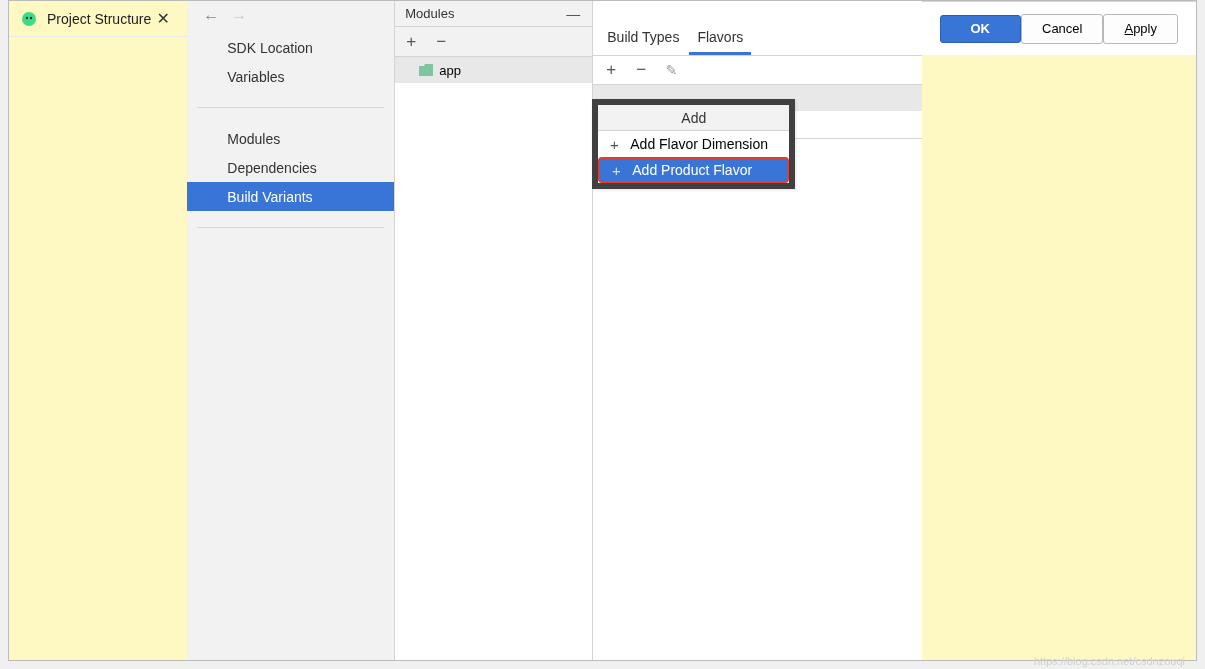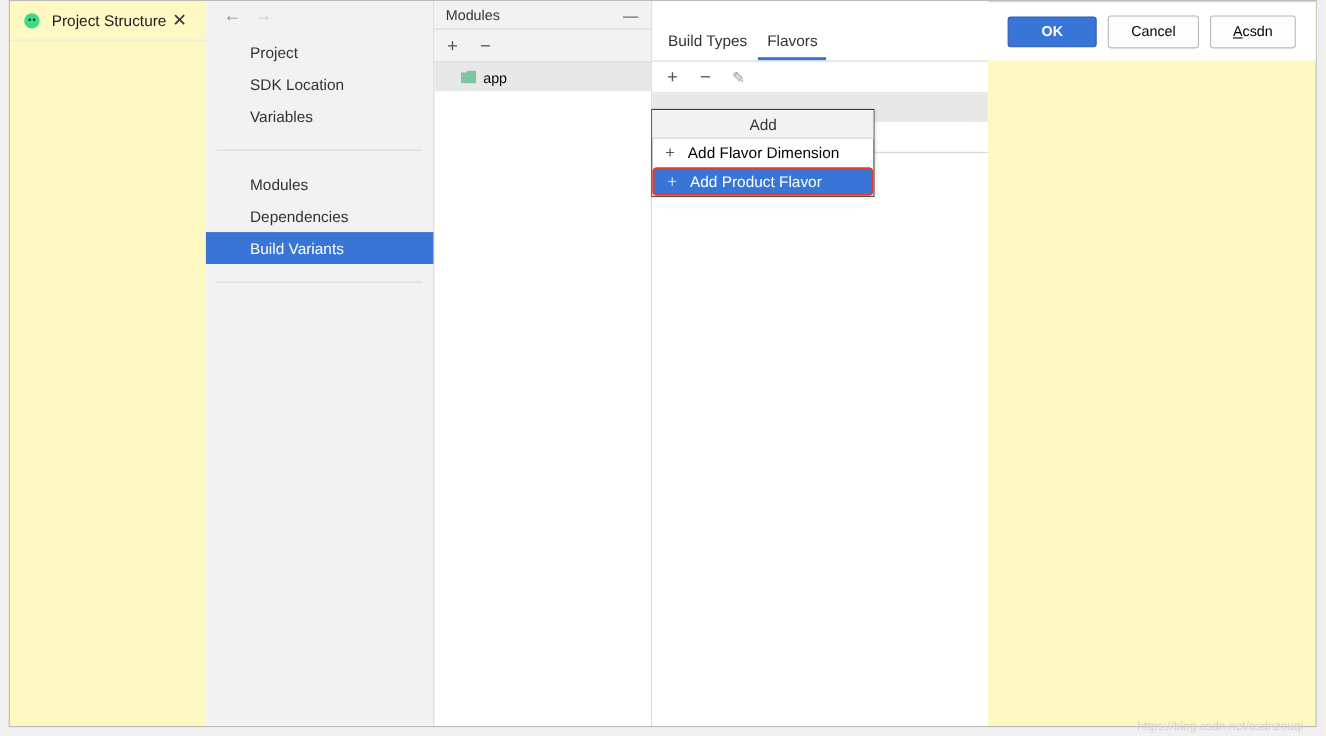--- a/index.html
+++ b/index.html
@@ -29,30 +29,30 @@
     .tb-btn { width: 20px; height: 20px; display: flex; align-items: center; justify-content: center; cursor: pointer; font-size: 17px; color: #555; font-weight: 300; }
     .modules-list { flex: 1; }
     .module-item { height: 26px; display: flex; align-items: center; padding: 0 0 0 24px; font-size: 13px; background: #e8e8e8; }
     .module-icon { width: 14px; height: 12px; margin-right: 6px; }
     .center-panel { flex: 1; display: flex; flex-direction: column; background: #fff; position: relative; }
     .tabs { height: 34px; display: flex; align-items: flex-end; padding: 0 6px; gap: 2px; margin-top: 20px; }
     .tab { padding: 6px 8px 7px; font-size: 14px; color: #333; cursor: pointer; border-bottom: 3px solid transparent; }
     .tab.active { border-bottom-color: #3875d6; }
     .center-toolbar { height: 30px; background: #fff; border-top: 1px solid #d4d4d4; border-bottom: 1px solid #d4d4d4; display: flex; align-items: center; padding: 0 8px; gap: 10px; }
     .edit-icon { font-size: 14px; color: #999; }
-    .popup-menu { position: absolute; left: -1px; top: 98px; width: 203px; background: #fff; border: 1px solid #404040; box-shadow: 1px 1px 3px rgba(0,0,0,0.1); z-index: 10; }
+    .popup-menu { position: absolute; left: -1px; top: 98px; width: 203px; background: #fff; border: 6px solid #404040; box-shadow: 1px 1px 3px rgba(0,0,0,0.1); z-index: 10; }
     .popup-header { height: 26px; background: #f2f2f2; display: flex; align-items: center; justify-content: center; font-size: 14px; color: #333; border-bottom: 1px solid #d4d4d4; }
     .popup-item { height: 26px; display: flex; align-items: center; padding: 0 0 0 10px; font-size: 14px; cursor: pointer; gap: 10px; }
     .popup-item .plus { font-size: 15px; color: #555; width: 12px; text-align: center; }
     .popup-item.selected { background: #3875d6; color: #fff; }
     .popup-item.highlighted { border: 2.5px solid #e13c2e; border-radius: 4px; }
     .content-area { flex: 1; background: #fff; }
     .content-row-grey { height: 26px; background: #e8e8e8; }
     .content-row-white { height: 28px; background: #fff; border-bottom: 1px solid #d4d4d4; }
-    .footer { height: 54px; border-top: 1px solid #d4d4d4; display: flex; align-items: center; justify-content: flex-end; padding: 0 18px; gap: 10px; background: #fff; }
+    .footer { height: 54px; border-top: 1px solid #d4d4d4; display: flex; align-items: center; justify-content: flex-end; padding: 0 18px; background: #fff; }
     .btn { height: 28px; padding: 14px 20px; border: 1px solid #b8b8b8; background: #fdfdfd; border-radius: 3px; font-size: 13px; cursor: pointer; display: flex; align-items: center; }
     .btn.primary { background: #3875d6; color: #fff; border-color: #2a5fb0; font-weight: 600; padding: 0 30px; }
     .btn .underline { text-decoration: underline; }
     .watermark { position: absolute; right: 20px; bottom: 2px; font-size: 11px; color: #d0d0d0; z-index: 100; }
   </style>
 </head>
 <body>
 
 <div class="dialog">
   <div class="titlebar">
@@ -68,21 +68,20 @@
   </div>
 
   <div class="body">
     <div class="sidebar">
       <div class="nav-arrows">
         <span class="arrow">←</span>
         <span class="arrow disabled">→</span>
       </div>
       <div class="sidebar-list">
         <div class="sidebar-group">
-          <div class="sidebar-item">Project</div>
           <div class="sidebar-item">SDK Location</div>
           <div class="sidebar-item">Variables</div>
         </div>
         <div class="divider"></div>
         <div class="sidebar-group">
           <div class="sidebar-item">Modules</div>
           <div class="sidebar-item">Dependencies</div>
           <div class="sidebar-item active">Build Variants</div>
         </div>
         <div class="divider"></div>
@@ -138,18 +137,18 @@
         </div>
       </div>
     </div>
   </div>
 
   <div class="footer">
     <button class="btn primary">OK</button>
     <button class="btn">Cancel</button>
     <button class="btn">
         <span class="underline">A</span>
-        <span>csdn</span>
+        <span>pply</span>
       </button>
   </div>
 </div>
 
 <div class="watermark">https://blog.csdn.net/csdnzouqi</div>
 
 </body></html>

